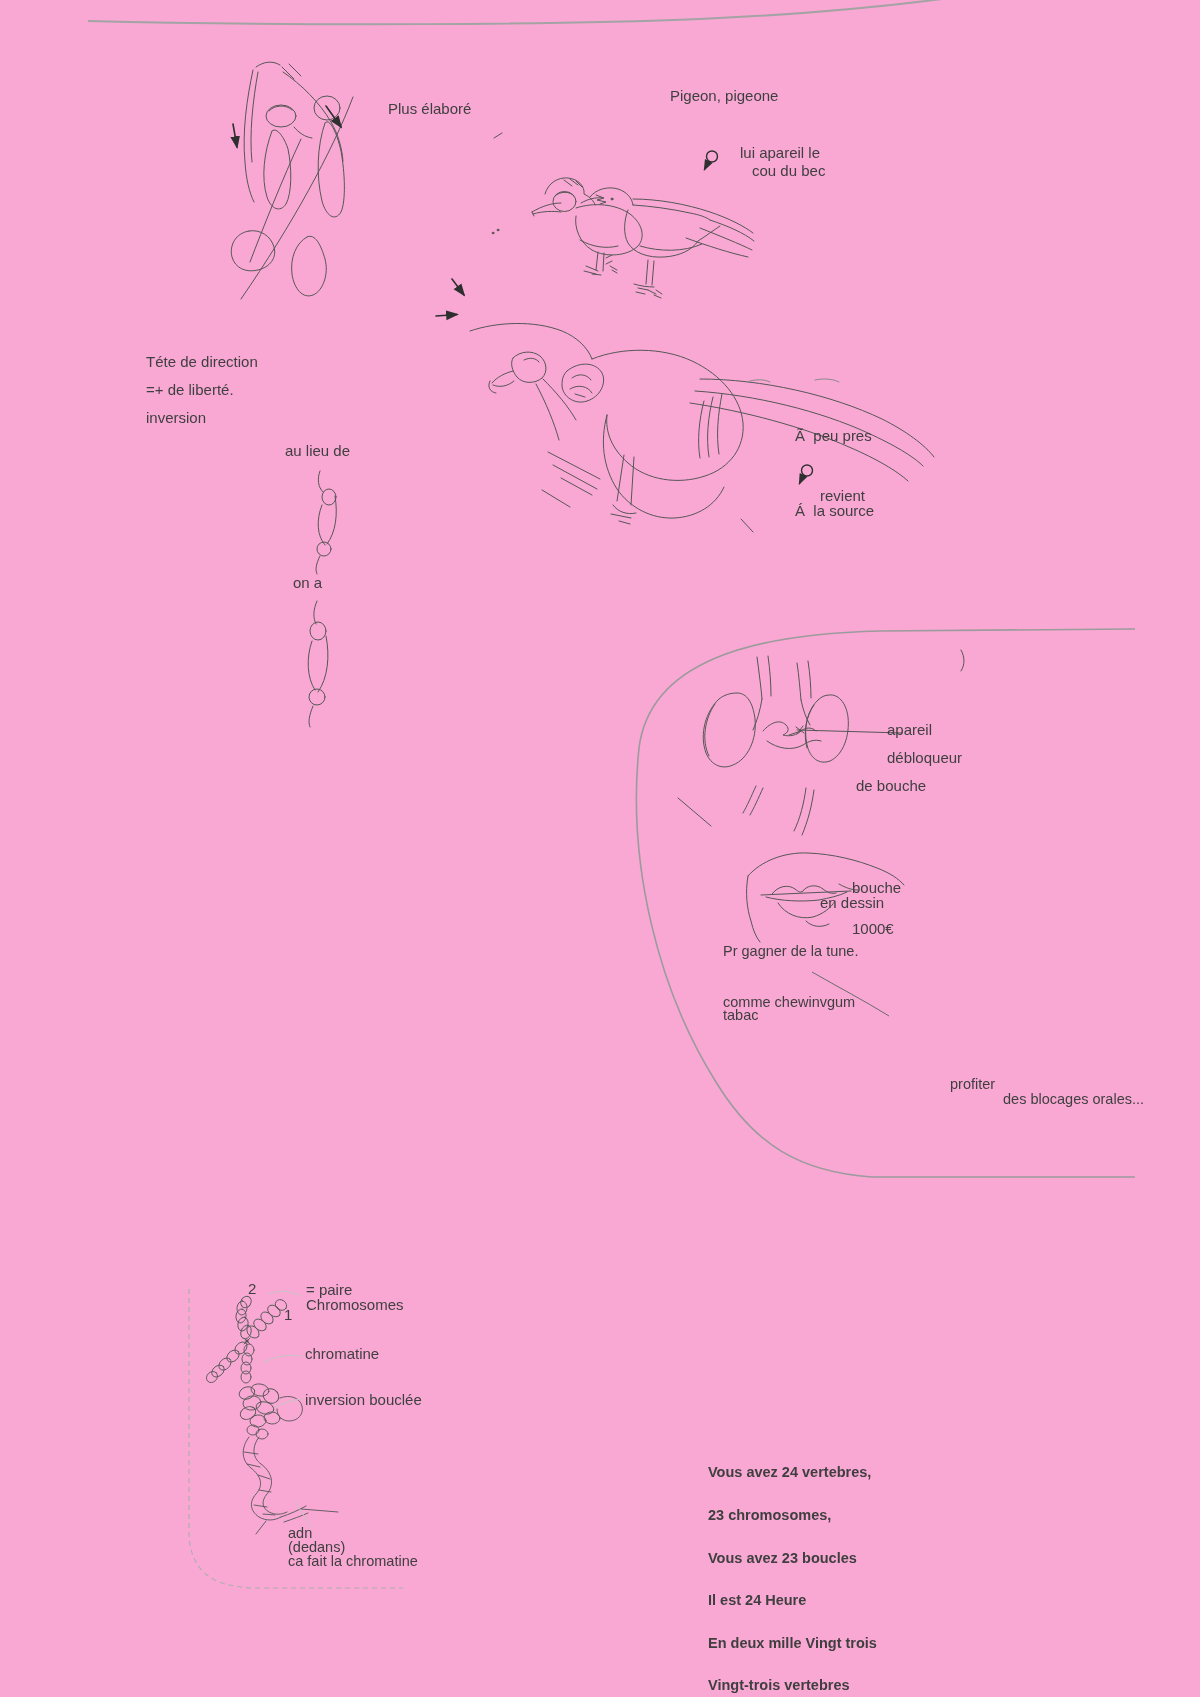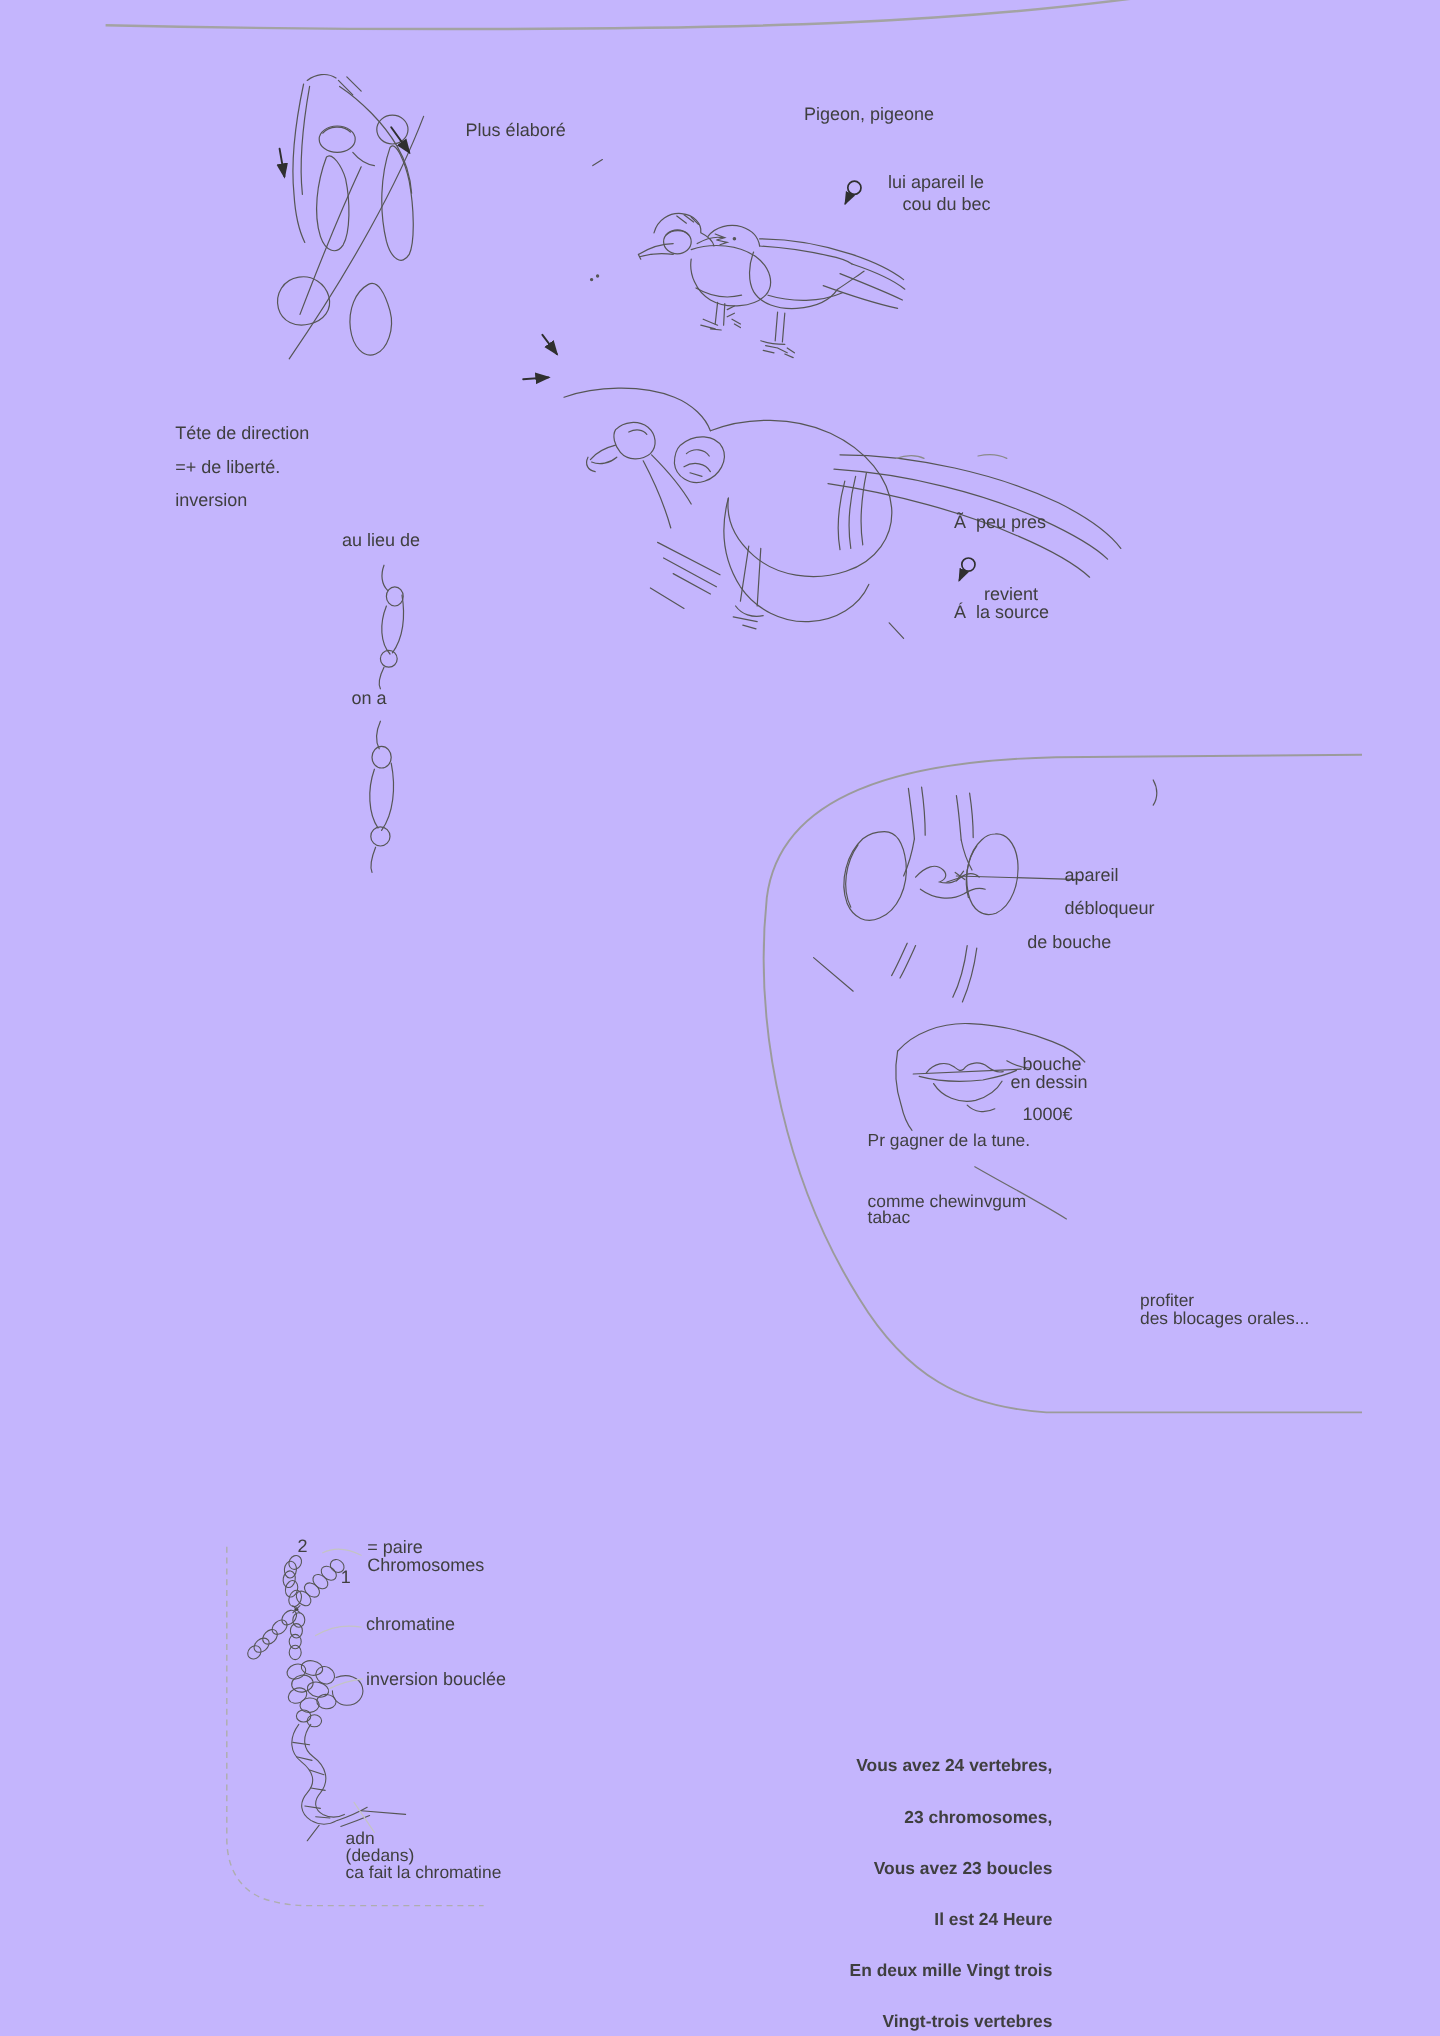--- a/index.html
+++ b/index.html
@@ -1,17 +1,17 @@
 <!DOCTYPE html>
 <html><head>
 <meta charset="utf-8">
 <style>
   html,body{margin:0;padding:0;background:#ffffff;}
-  #canvas{position:relative;width:1200px;height:1697px;background:#c4b5fd;overflow:hidden;
-          font-family:"Liberation Sans",sans-serif;text-align:right;}
+  #canvas{position:relative;width:1200px;height:1697px;background:#f9a8d4;overflow:hidden;
+          font-family:"Liberation Sans",sans-serif;}
   svg.layer{position:absolute;left:0;top:0;}
   .lbl{position:absolute;color:#3f3f3f;font-size:15px;line-height:1.12;white-space:pre;}
   .lbl.sm{font-size:14.5px;}
   .poem{position:absolute;color:#3f3f3f;font-size:14.5px;line-height:14.2px;white-space:pre;}
   .poem div{height:14.2px;font-weight:bold;}
 </style>
 </head>
 <body>
 
 <div id="canvas">
@@ -224,29 +224,29 @@
 
   <div class="lbl" style="left:795px;top:428px">Ã  peu pres</div>
   <div class="lbl" style="left:820px;top:488px">revient</div>
   <div class="lbl" style="left:795px;top:503px">Á  la source</div>
 
   <div class="lbl" style="left:887px;top:722px">apareil</div>
   <div class="lbl" style="left:887px;top:750px">débloqueur</div>
   <div class="lbl" style="left:856px;top:778px">de bouche</div>
 
   <div class="lbl" style="left:852px;top:880px">bouche</div>
-  <div class="lbl" style="left:842px;top:895px">en dessin</div>
+  <div class="lbl" style="left:820px;top:895px">en dessin</div>
   <div class="lbl" style="left:852px;top:921px">1000€</div>
 
   <div class="lbl sm" style="left:723px;top:943px">Pr gagner de la tune.</div>
   <div class="lbl sm" style="left:723px;top:994px">comme chewinvgum</div>
   <div class="lbl sm" style="left:723px;top:1007px">tabac</div>
 
   <div class="lbl sm" style="left:950px;top:1076px">profiter</div>
-  <div class="lbl sm" style="left:950px;top:1091px">des blocages orales...</div>
+  <div class="lbl sm" style="left:1003px;top:1091px">des blocages orales...</div>
 
   <div class="lbl" style="left:248px;top:1281px">2</div>
   <div class="lbl" style="left:284px;top:1307px">1</div>
   <div class="lbl" style="left:306px;top:1282px">= paire</div>
   <div class="lbl" style="left:306px;top:1297px">Chromosomes</div>
   <div class="lbl" style="left:305px;top:1346px">chromatine</div>
   <div class="lbl" style="left:305px;top:1392px">inversion bouclée</div>
 
   <div class="lbl sm" style="left:288px;top:1525px">adn</div>
   <div class="lbl sm" style="left:288px;top:1539px">(dedans)</div>

